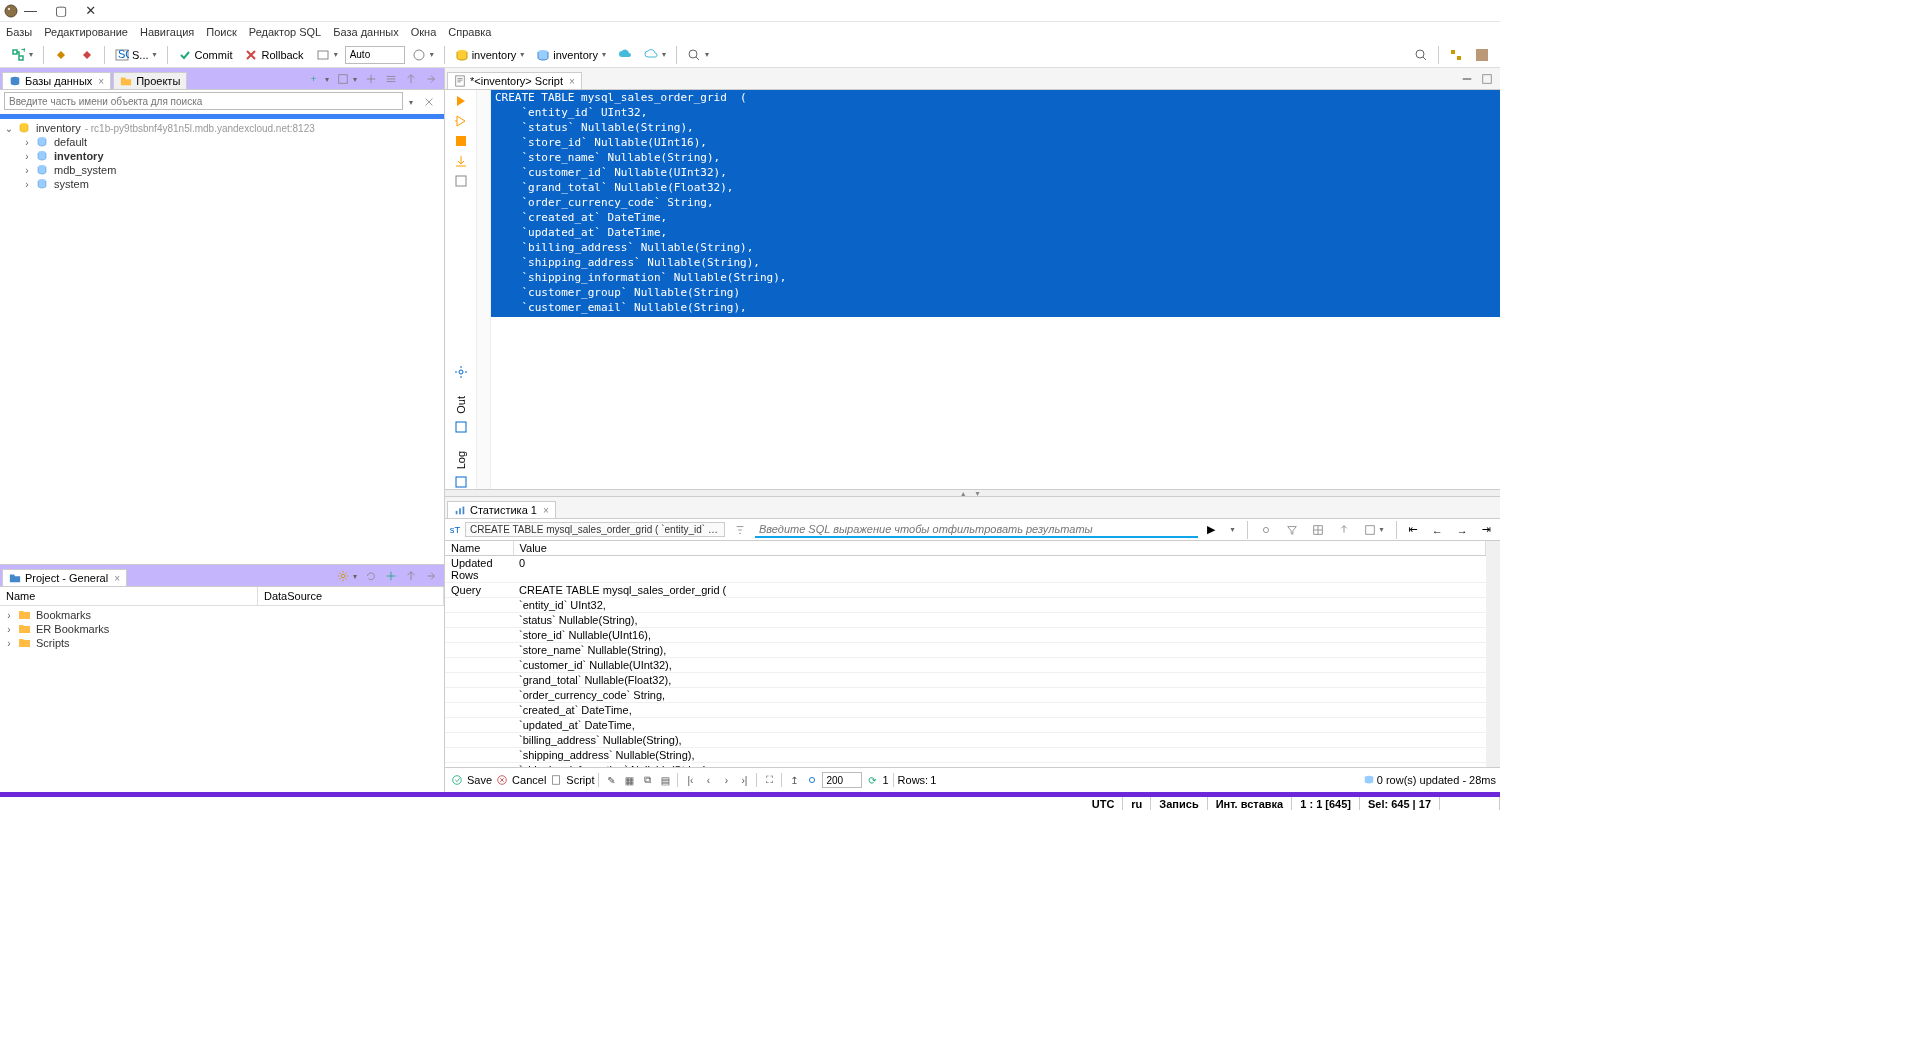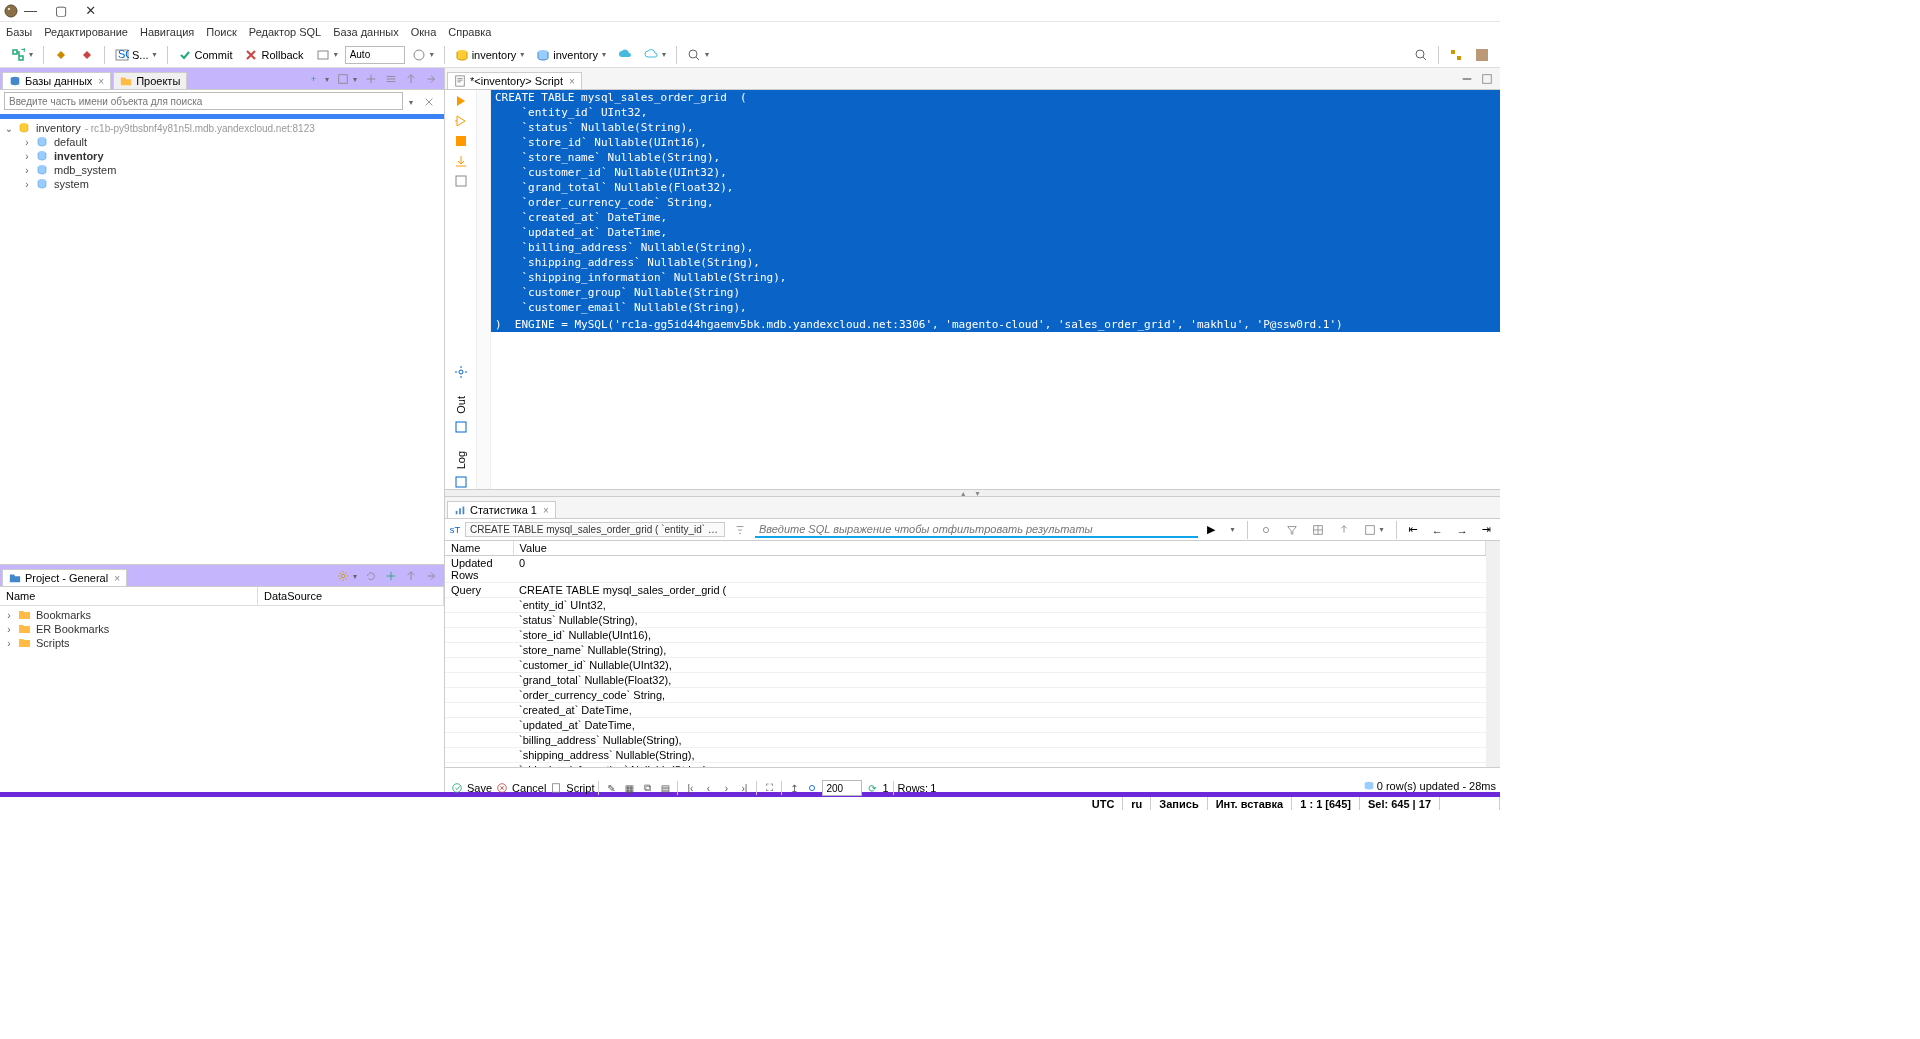--- a/index.html
+++ b/index.html
@@ -58,21 +58,21 @@
 .results-toolbar { height: 22px; display: flex; align-items: center; border-bottom: 1px solid #ccc; padding: 0 4px; gap: 4px; }
 .results-toolbar .chip { border: 1px solid #ccc; padding: 1px 4px; background: #fafafa; font-size: 10px; color: #333; max-width: 260px; overflow: hidden; text-overflow: ellipsis; white-space: nowrap; }
 .results-toolbar input { flex: 1; border: none; border-bottom: 2px solid #0ea5e9; font-style: italic; color: #999; height: 16px; padding: 0 4px; }
 .results-body { flex: 1; display: flex; overflow: hidden; }
 .results-table { flex: 1; overflow: auto; }
 .results-table table { border-collapse: collapse; width: 100%; }
 .results-table th, .results-table td { text-align: left; padding: 1px 6px; font-size: 11px; border-bottom: 1px solid #f0f0f0; vertical-align: top; }
 .results-table th { border-bottom: 1px solid #ccc; border-right: 1px solid #ddd; font-weight: normal; background: #fff; }
 .results-table .col-name { width: 68px; } .results-table .col-value { }
 .results-vscroll { width: 14px; background: #f0f0f0; }
-.results-bottombar { height: 22px; border-top: 1px solid #ccc; display: flex; align-items: flex-start; padding: 12px 4px; gap: 4px; }
+.results-bottombar { height: 22px; border-top: 1px solid #ccc; display: flex; align-items: center; padding: 12px 4px; gap: 4px; }
 .results-bottombar .seg { display: flex; align-items: center; gap: 2px; }
 .results-bottombar .seg.right { margin-left: auto; }
 .rb-btn { width: 16px; height: 16px; display: inline-flex; align-items: center; justify-content: center; cursor: pointer; color: #555; font-size: 10px; }
 .rb-sep { width: 1px; height: 14px; background: #ccc; margin: 0 2px; }
 .rb-input { width: 40px; height: 16px; border: 1px solid #bbb; font-size: 10px; padding: 0 3px; }
 .statusbar { height: 18px; border-top: 5px solid #6d28d9; display: flex; align-items: flex-end; font-size: 10px; font-weight: bold; }
 .statusbar .cell { border-right: 1px solid #ccc; padding: 0 8px; height: 100%; display: flex; align-items: center; }
 .statusbar .spacer { flex: 1; }
 svg { display: block; }
 </style>
@@ -478,21 +478,20 @@
           <div class="code-line code-sel">    `grand_total` Nullable(Float32),</div>
           <div class="code-line code-sel">    `order_currency_code` String,</div>
           <div class="code-line code-sel">    `created_at` DateTime,</div>
           <div class="code-line code-sel">    `updated_at` DateTime,</div>
           <div class="code-line code-sel">    `billing_address` Nullable(String),</div>
           <div class="code-line code-sel">    `shipping_address` Nullable(String),</div>
           <div class="code-line code-sel">    `shipping_information` Nullable(String),</div>
           <div class="code-line code-sel">    `customer_group` Nullable(String)</div>
           <div class="code-line code-sel">    `customer_email` Nullable(String),</div>
           <div class="code-line code-sel"></div>
-          <div class="code-line code-sel">)  ENGINE = MySQL('rc1a-gg5id44hgaemv5bk.mdb.yandexcloud.net:3306', 'magento-cloud', 'sales_order_grid', 'makhlu', 'P@ssw0rd.1')</div>
         </div>
     </div>
 
     <div class="splitter-h"></div>
 
     <div class="results-panel">
       <div class="results-tabs">
         <div class="panel-tab">
           <svg width="12" height="12" viewBox="0 0 14 14">
               <rect x="2" y="8" width="2" height="4" fill="#48c"></rect>

